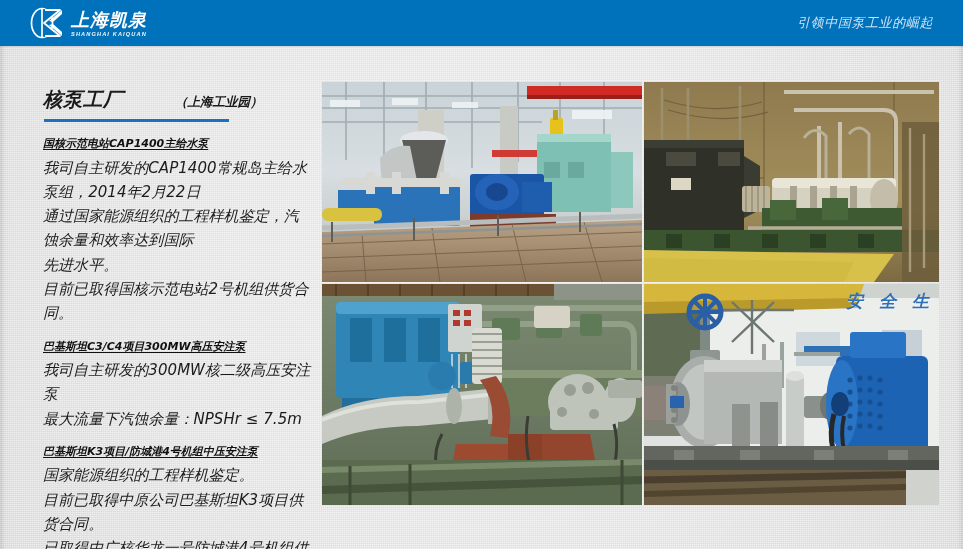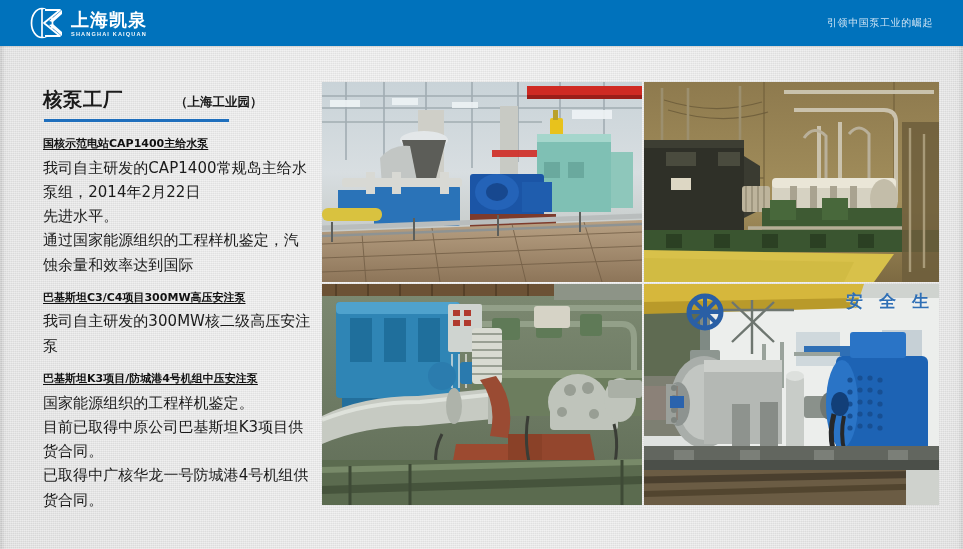--- a/index.html
+++ b/index.html
@@ -16,20 +16,21 @@
   }
   .slide {
     position: relative;
     width: 963px;
     height: 549px;
     background:
       linear-gradient(90deg, rgba(170,170,170,0.55) 0px, rgba(210,210,210,0.15) 5px, rgba(255,255,255,0) 12px),
       linear-gradient(270deg, rgba(170,170,170,0.45) 0px, rgba(215,215,215,0.12) 5px, rgba(255,255,255,0) 12px),
       radial-gradient(circle at 50% 45%, #f2f2f2 0%, #ebebeb 55%, #e2e2e2 100%);
     overflow: hidden;
+    font-style: italic;
   }
   
   .slide::before {
     content: "";
     position: absolute;
     inset: 0;
     pointer-events: none;
     background-image:
       repeating-linear-gradient(0deg, rgba(255,255,255,0.30) 0px, rgba(255,255,255,0.30) 1px, rgba(160,160,160,0.12) 1px, rgba(160,160,160,0.12) 2px),
       repeating-linear-gradient(90deg, rgba(255,255,255,0.26) 0px, rgba(255,255,255,0.26) 1px, rgba(150,150,150,0.10) 1px, rgba(150,150,150,0.10) 2px);
@@ -84,21 +85,21 @@
     opacity: 0.95;
   }
   .header-slogan {
     position: absolute;
     right: 30px;
     top: 0;
     height: 46px;
     display: flex;
     align-items: center;
     font-family: "DejaVu Sans", "Liberation Sans", sans-serif;
-    font-size: 10px;
+    font-size: 13px;
     color: #cfe4f5;
     letter-spacing: 0.6px;
   }
 
   
   .content {
     position: absolute;
     left: 0; top: 46px;
     width: 841px;
     height: 503px;
@@ -226,27 +227,29 @@
 
       <div class="page-title">
         <span class="t-main">核泵工厂</span>
         <span class="t-sub">（上海工业园）</span>
       </div>
       <div class="title-rule"></div>
 
       <div class="sect">
         <div class="sect-head">国核示范电站CAP1400主给水泵</div>
         <div class="sect-line">我司自主研发的CAP1400常规岛主给水泵组，2014年2月22日</div>
+        <div class="sect-line">通过国家能源组织的工程样机鉴定，汽蚀余量和效率达到国际</div>
         <div class="sect-line">先进水平。</div>
-        <div class="sect-line">通过国家能源组织的工程样机鉴定，汽蚀余量和效率达到国际</div>
+        <div class="sect-line">目前已取得国核示范电站2号机组供货合同。</div>
       </div>
 
       <div class="sect">
         <div class="sect-head">巴基斯坦C3/C4项目300MW高压安注泵</div>
         <div class="sect-line">我司自主研发的300MW核二级高压安注泵</div>
+        <div class="sect-line">最大流量下汽蚀余量：NPSHr ≤ 7.5m</div>
       </div>
 
       <div class="sect">
         <div class="sect-head">巴基斯坦K3项目/防城港4号机组中压安注泵</div>
         <div class="sect-line">国家能源组织的工程样机鉴定。</div>
         <div class="sect-line">目前已取得中原公司巴基斯坦K3项目供货合同。</div>
         <div class="sect-line">已取得中广核华龙一号防城港4号机组供货合同。</div>
       </div>
 
 

